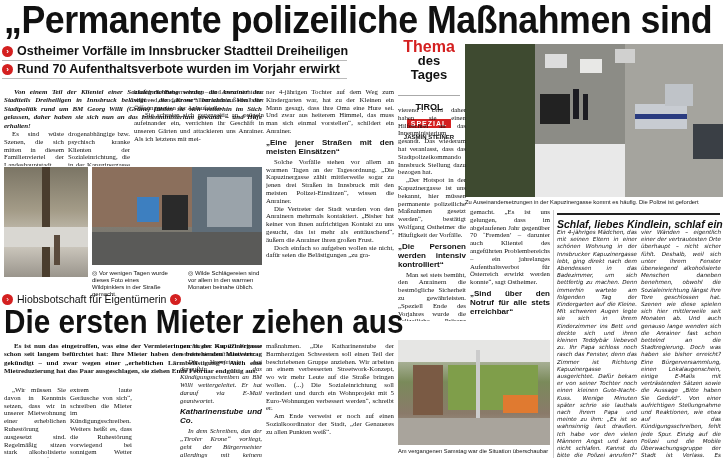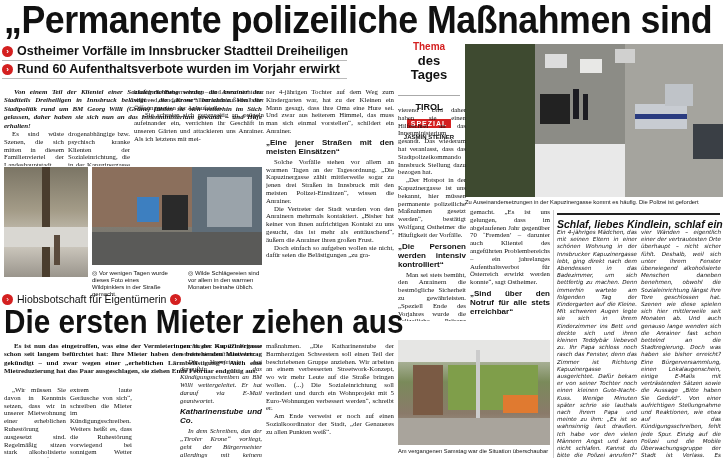--- a/index.html
+++ b/index.html
@@ -21,21 +21,21 @@
   .sub.s1 { top: 43px; }
   .sub.s2 { top: 61px; }
   .bullet {
     display: inline-block; width: 11px; height: 11px; border-radius: 50%;
     background: #d42020; color: #fff; font-size: 8px; line-height: 11px;
     text-align: center; margin-right: 4px; flex-shrink: 0;
   }
 
   .thema { position: absolute; left: 398px; top: 40px; width: 62px; text-align: center;
     font-family: "Liberation Sans", sans-serif; font-weight: bold; }
-  .thema .t1 { color: #d42020; font-size: 10px; line-height: 14px; }
+  .thema .t1 { color: #d42020; font-size: 16px; line-height: 14px; }
   .thema .t2 { font-size: 13px; line-height: 14px; border-bottom: 1px solid #aaa; padding-bottom: 13px; }
   .thema .region { font-size: 9px; margin-top: 6px; text-align: center; }
   .thema .spezial { display: inline-block; background: #d42020; color: #fff; font-size: 7px; padding: 1px 4px; letter-spacing: 1px; margin-top: 2px; }
   .thema .author { font-size: 6px; margin-top: 4px; }
 
   .lead { position: absolute; left: 4px; top: 88px; width: 258px;
     font-size: 7px; font-weight: bold; line-height: 8.4px; text-indent: 10px; text-align: justify; font-style: italic; }
 
   .col { position: absolute; font-size: 6.8px; line-height: 7.8px; text-align: justify; overflow: hidden; }
   .col p { text-indent: 8px; }
@@ -61,21 +61,21 @@
 <body>
 
 <div class="headline">„Permanente polizeiliche Maßnahmen sind nötig“</div>
 
 <div class="sub s1">
   <span class="bullet">›</span>
   <span>Ostheimer Vorfälle im Innsbrucker Stadtteil Dreiheiligen</span>
 </div>
 <div class="sub s2">
   <span class="bullet">›</span>
-  <span>Rund 60 Aufenthaltsverbote wurden im Vorjahr erwirkt</span>
+  <span>Rund 70 Aufenthaltsverbote wurden im Vorjahr erwirkt</span>
 </div>
 
 <div class="thema">
   <div class="t1">Thema</div>
   <div class="t2">des Tages</div>
   <div class="region">TIROL</div>
   <div class="spezial">SPEZIAL</div>
   <div class="author">JASMIN STEINER</div>
 </div>
 

